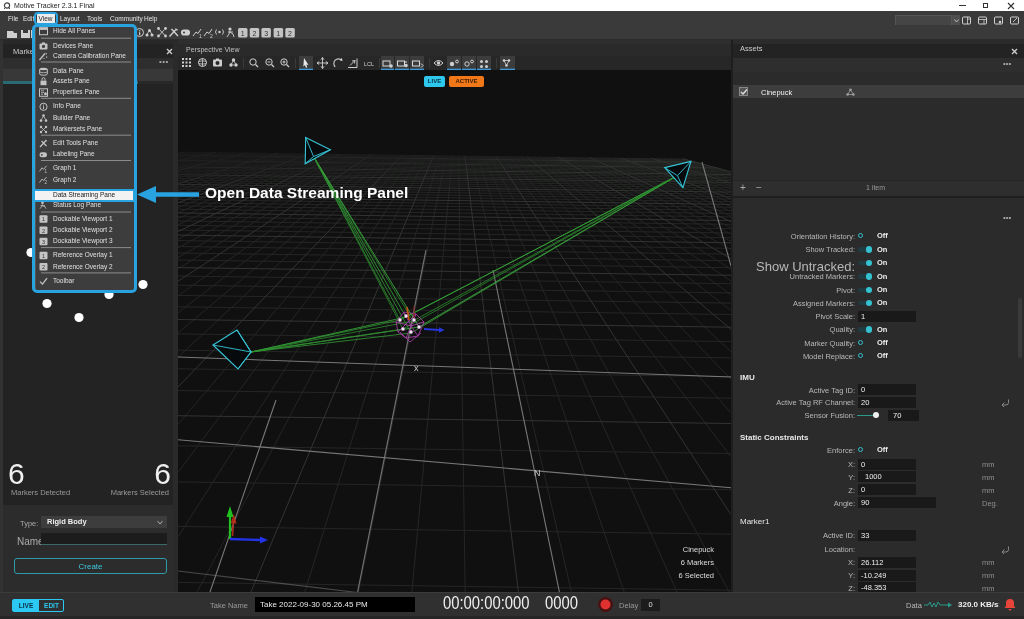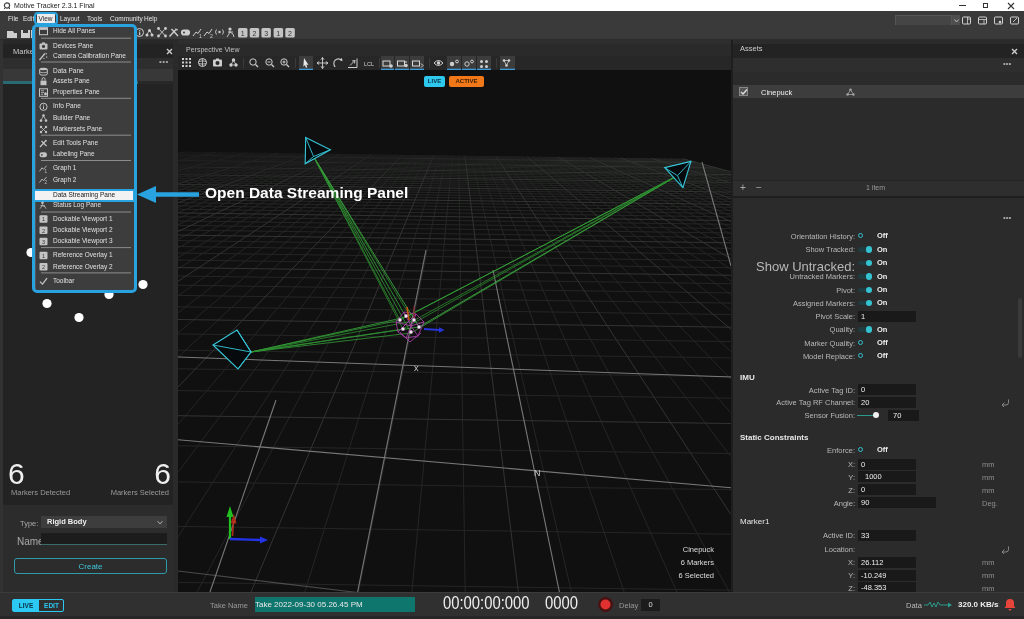--- a/index.html
+++ b/index.html
@@ -500,21 +500,21 @@
  <div style="position:absolute;left:125px;top:384.3px;width:58px;height:11px;background:#191919;color:#eee;font-size:7.5px;line-height:11px;padding-left:3px">-48.353</div>
  <span style="position:absolute;left:249px;top:385.5px;font-size:7.5px;color:#8f8f8f">mm</span>
 </div>
 
 <div class="abs" style="left:0;top:592px;width:1024px;height:24px;background:#303030;border-top:1px solid #3c3c3c">
  <div class="abs" style="left:12px;top:6px;width:52px;height:13px;border:1px solid #2bc9f4;border-radius:2px">
   <div class="abs" style="left:0;top:0;width:26px;height:11px;background:#2bc9f4;color:#083040;font-size:6.5px;font-weight:bold;text-align:center;line-height:11px">LIVE</div>
   <div class="abs" style="left:26px;top:0;width:25px;height:11px;color:#2bc9f4;font-size:6.5px;font-weight:bold;text-align:center;line-height:11px">EDIT</div>
  </div>
  <span class="abs" style="left:210px;top:8px;font-size:7.5px;color:#999">Take Name</span>
- <div class="abs" style="left:255px;top:4px;width:160px;height:15px;background:#0f766e;color:#e8e8e8;font-size:8px;line-height:15px;">Take 2022-09-30 05.26.45 PM</div>
+ <div class="abs" style="left:255px;top:4px;width:160px;height:15px;background:#000000;color:#e8e8e8;font-size:8px;line-height:15px;padding-left:5px">Take 2022-09-30 05.26.45 PM</div>
  <span class="abs" style="left:443px;top:-1px;font-size:19px;color:#f0f0f0;display:inline-block;transform:scale(0.78,1);transform-origin:0 0">00:00:00:000</span>
  <span class="abs" style="left:545px;top:-1px;font-size:19px;color:#f0f0f0;display:inline-block;transform:scale(0.78,1);transform-origin:0 0">0000</span>
  <svg class="abs" style="left:597px;top:3px" width="17" height="17">
       <circle cx="8.5" cy="8.5" r="7.5" fill="#481212"></circle>
       <circle cx="8.5" cy="8.5" r="5" fill="#e03030"></circle>
     </svg>
  <span class="abs" style="left:619px;top:8px;font-size:7.5px;color:#999">Delay</span>
  <div class="abs" style="left:641px;top:6px;width:19px;height:12px;background:#1c1c1c;color:#ddd;font-size:7.5px;text-align:center;line-height:12px">0</div>
  <span class="abs" style="left:906px;top:8px;font-size:7.5px;color:#b8b8b8">Data</span>
  <svg class="abs" style="left:924px;top:7px" width="30" height="10">

